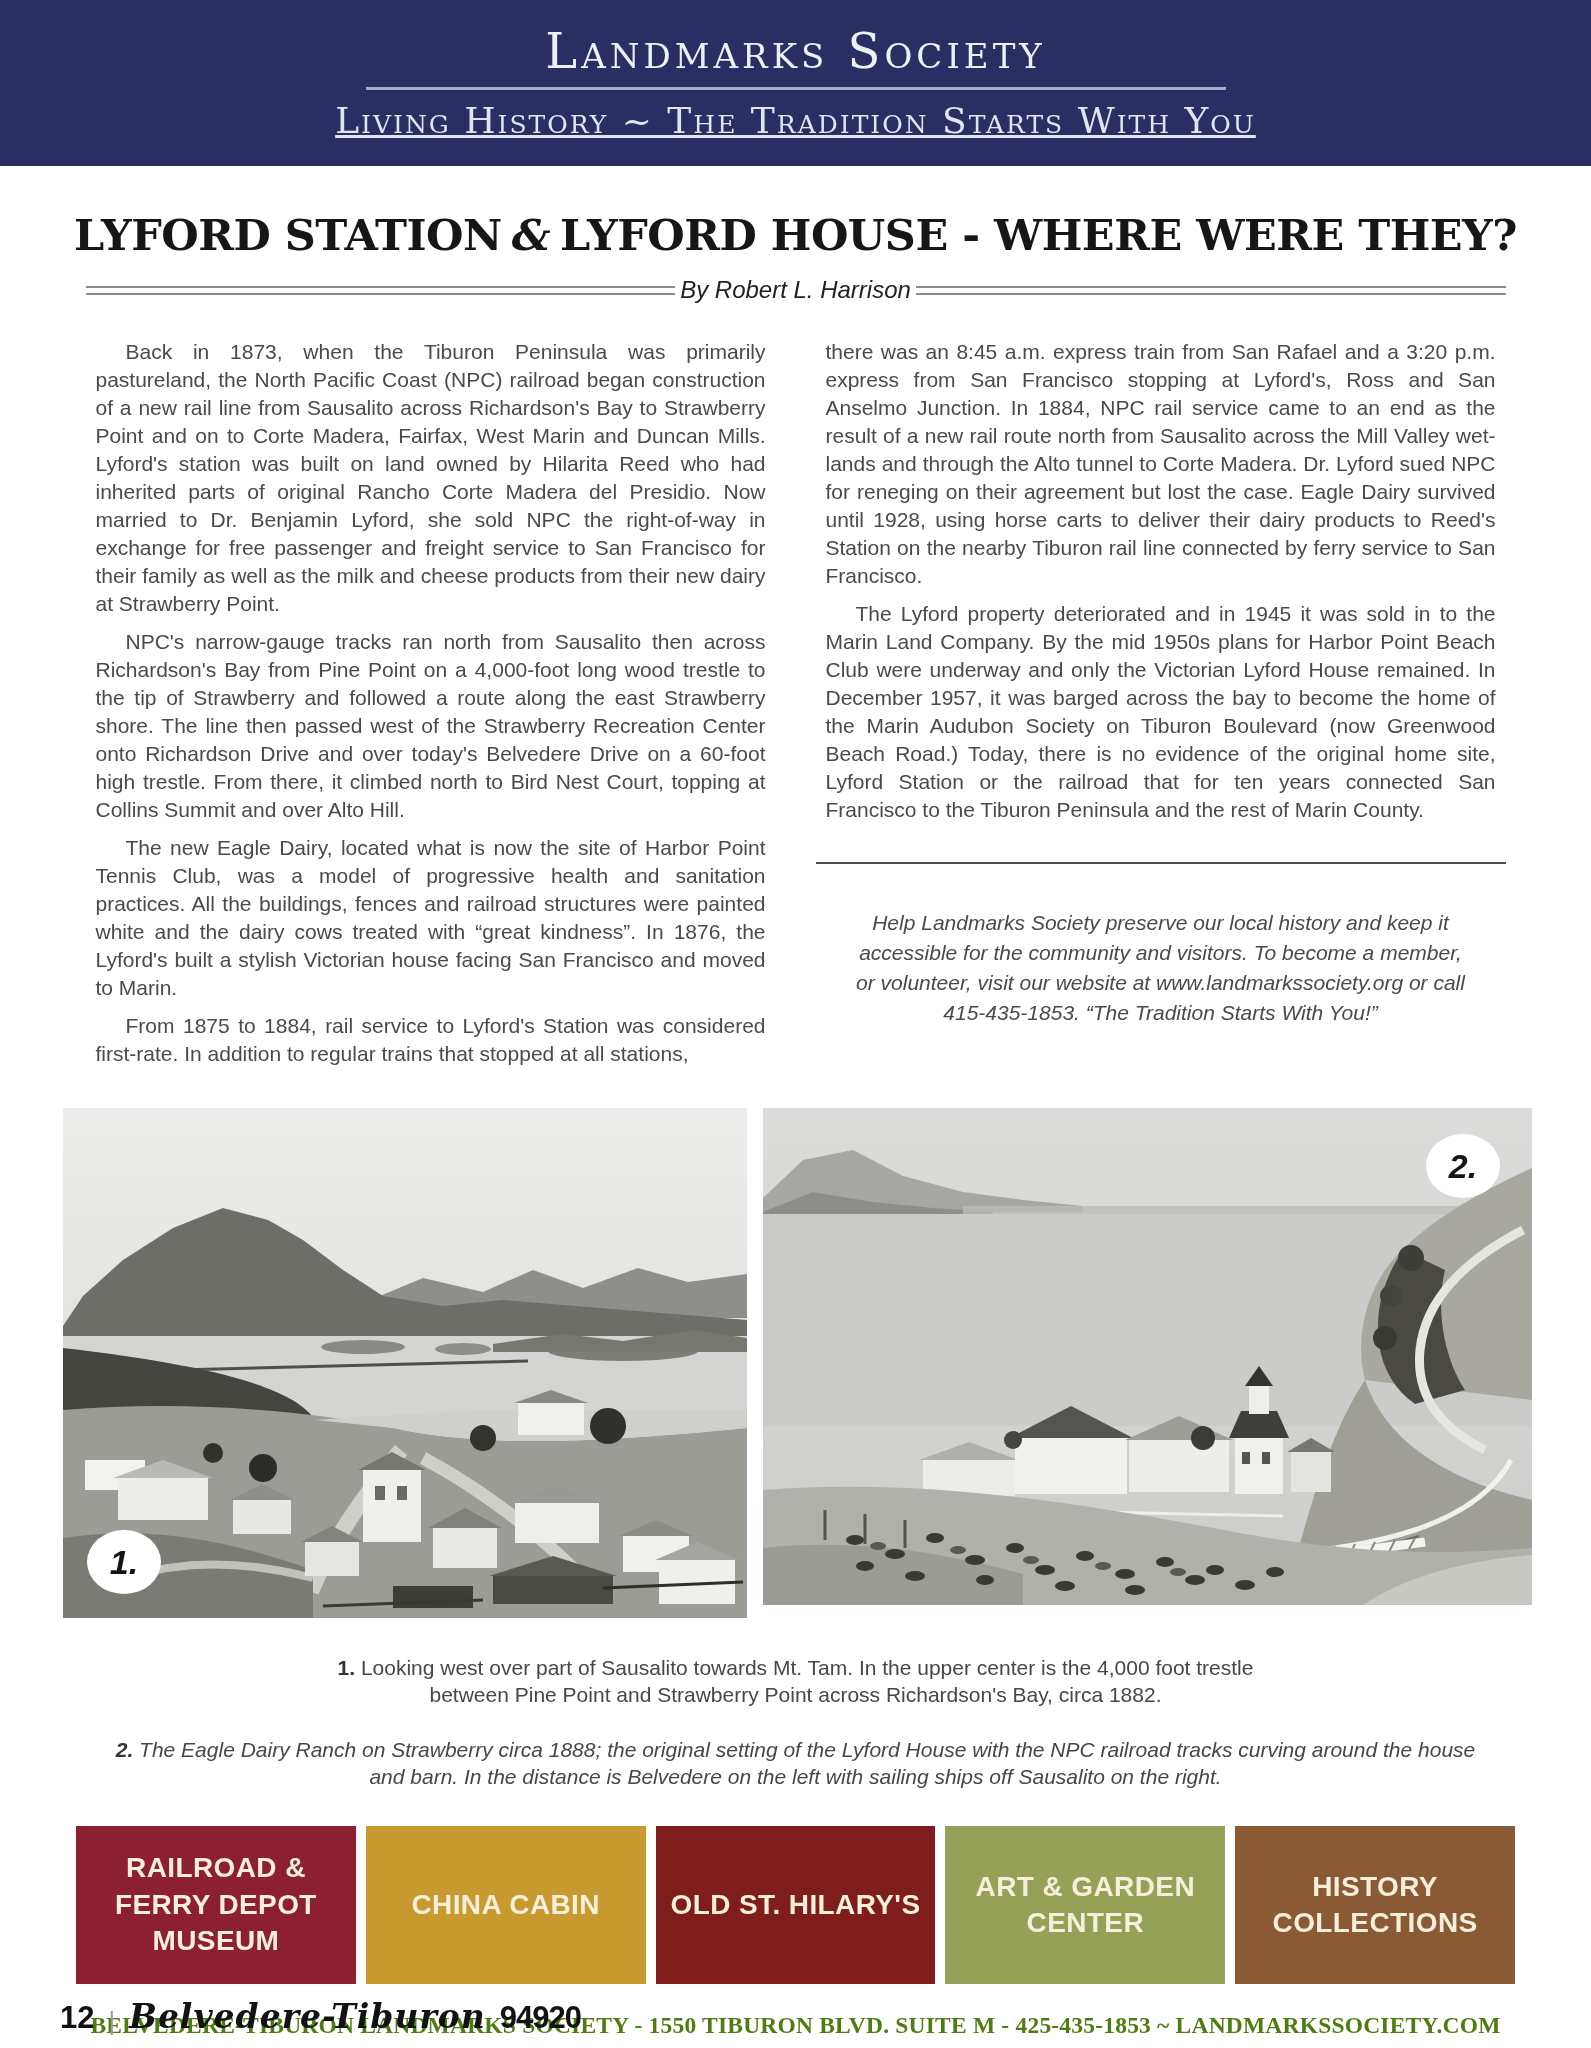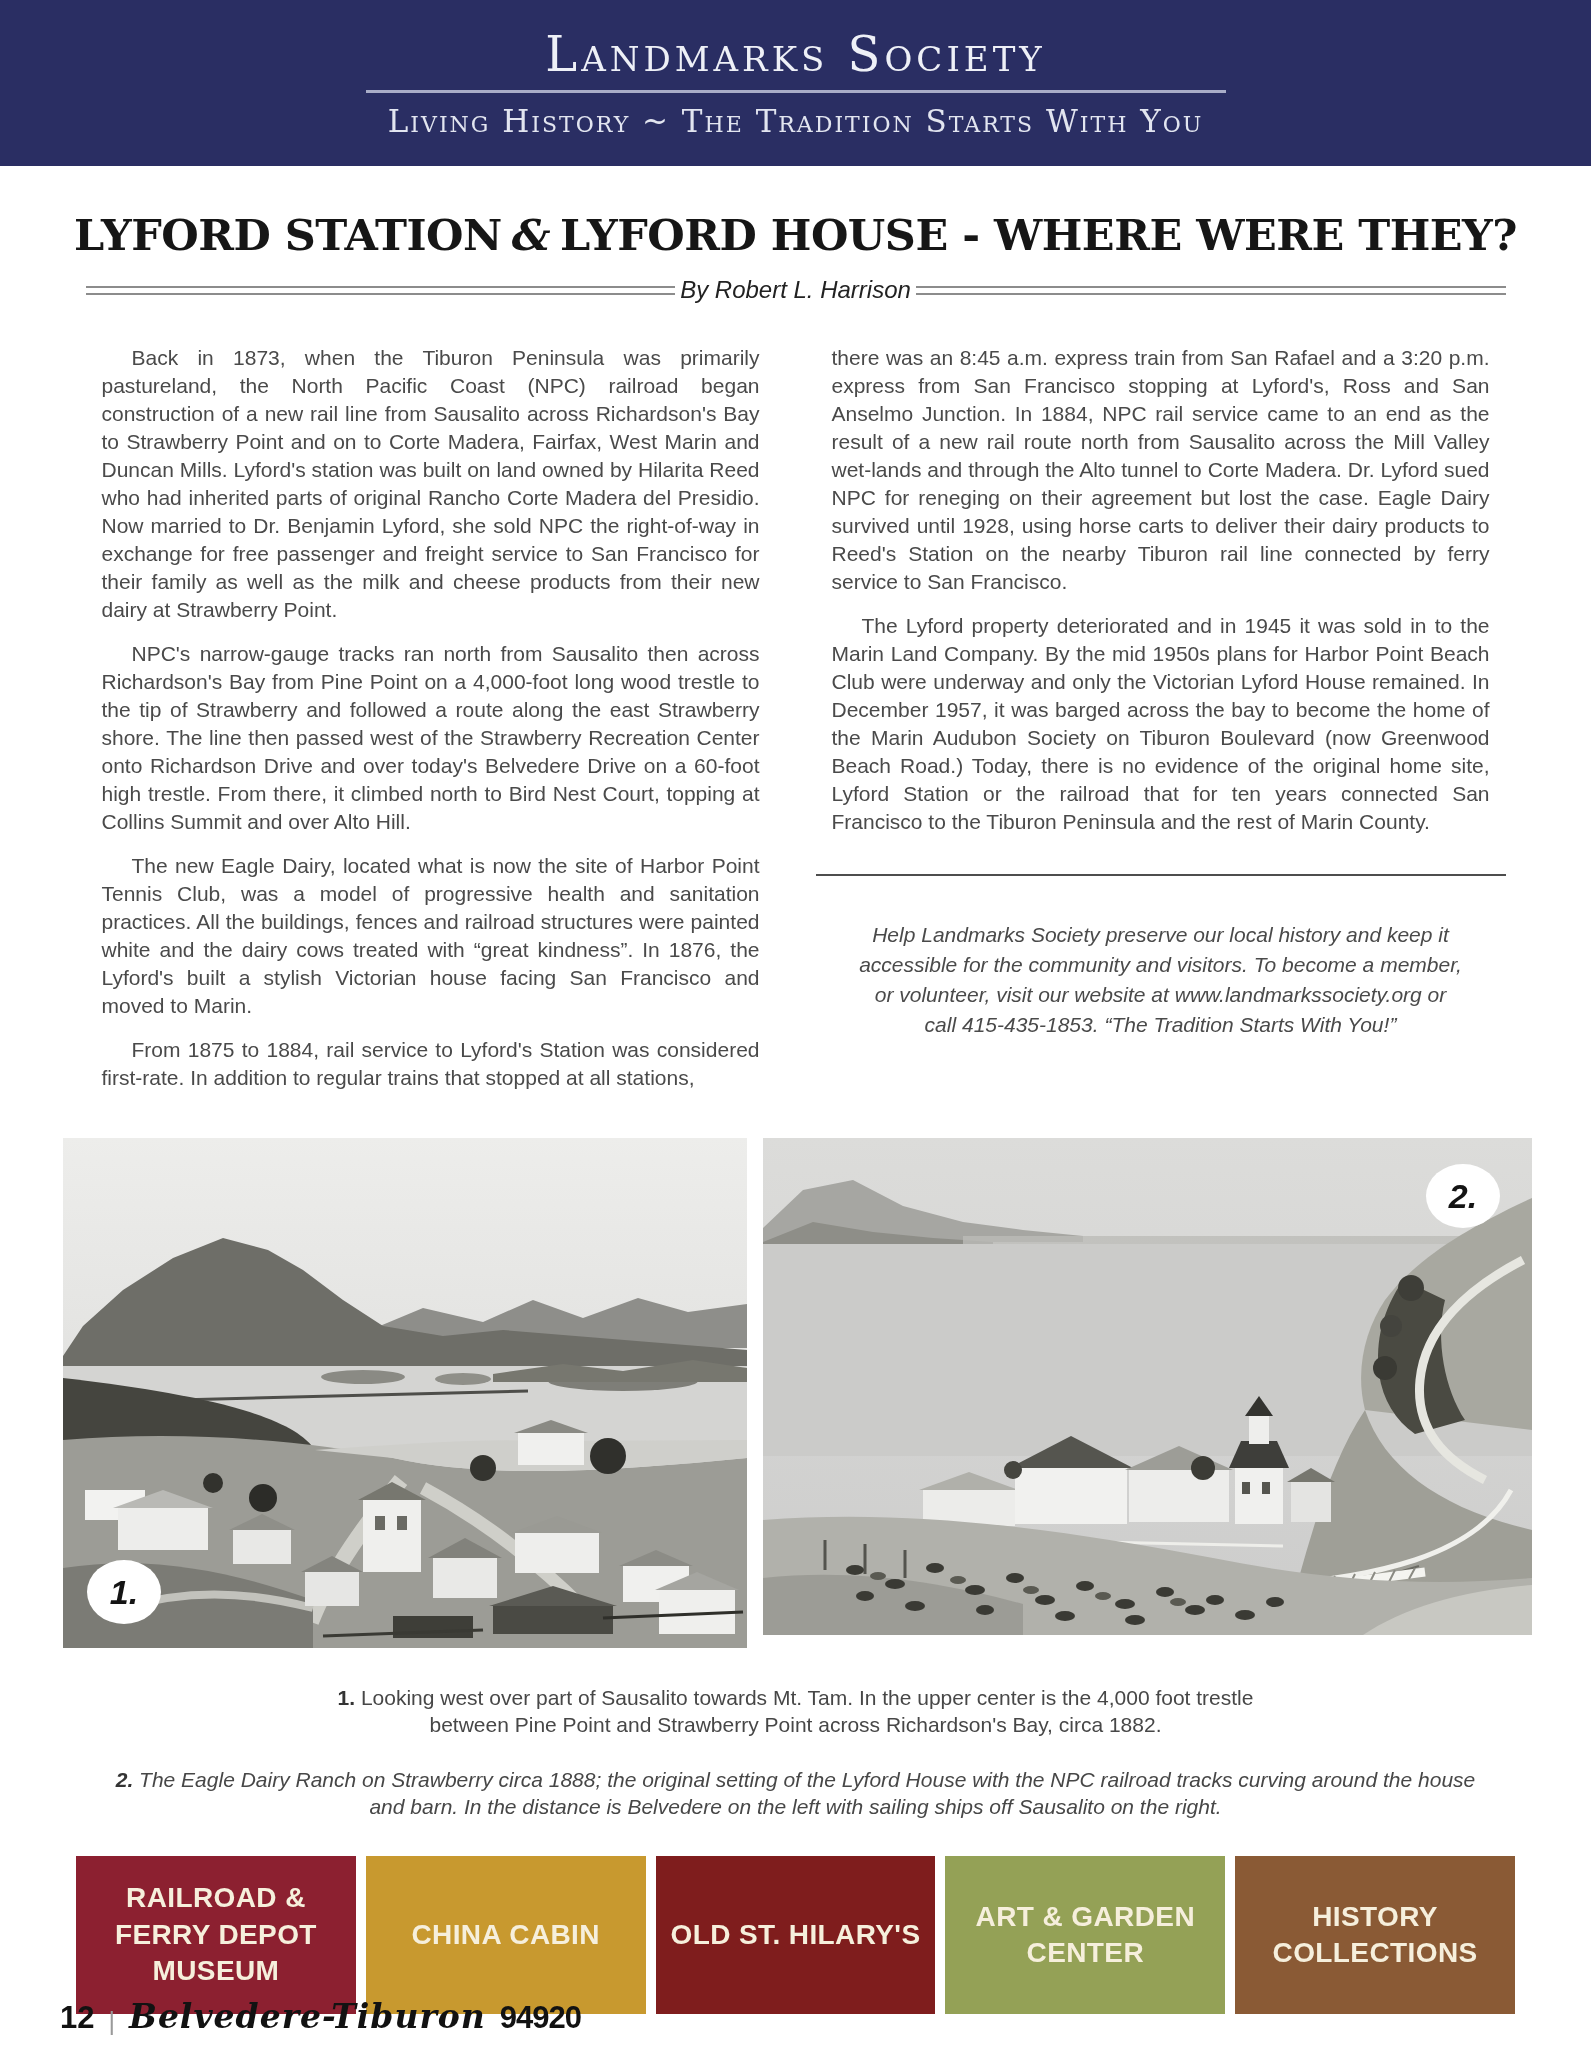--- a/index.html
+++ b/index.html
@@ -6,35 +6,35 @@
   .page{position:relative;width:1591px;height:2048px;background:#ffffff;overflow:hidden;
         font-family:"Liberation Sans",sans-serif;}
 
   
   .masthead{height:166px;background:#2a2e63;display:flex;flex-direction:column;
             align-items:center;justify-content:center;}
   .masthead-title{font-family:"DejaVu Serif",serif;font-variant:small-caps;
                   font-size:48px;letter-spacing:4px;color:#eef0f7;font-weight:500;line-height:1;}
   .masthead-rule{width:860px;height:3px;background:#a9adc8;margin:12px 0 13px;}
   .masthead-tagline{font-family:"DejaVu Serif",serif;font-variant:small-caps;
-                    font-size:31px;letter-spacing:2px;color:#e2e5f0;line-height:1;}
+                    font-size:36px;letter-spacing:2px;color:#e2e5f0;line-height:1;text-decoration:underline;}
 
   
   .article-title{margin-top:44px;text-align:center;white-space:nowrap;
                  font-family:"DejaVu Serif",serif;font-weight:800;font-size:43px;
                  color:#161616;letter-spacing:-0.5px;}
   .article-title .amp{font-style:italic;padding:0 10px;font-weight:700;}
   .byline-row{width:1420px;margin:16px auto 16px;display:flex;align-items:center;gap:1px;}
   .byline-rule{flex:1;height:5px;border-top:2px solid #8c8c8c;border-bottom:2px solid #8c8c8c;}
   .byline-text{font-style:italic;font-size:24px;color:#222;padding:0 4px;white-space:nowrap;}
 
   
   .columns{display:flex;gap:40px;width:1420px;margin:24px auto 0;}
   .col{width:690px;text-align:justify;font-size:21px;line-height:28px;color:#4a4a4a;}
-  .col p{margin:16px;text-indent:30px;}
+  .col p{margin:10px;text-indent:30px;}
   .col p.cont{text-indent:0;}
   .section-divider{border:none;border-top:2px solid #4d4d4d;margin:38px 0 44px;width:100%;}
   .help-note{font-style:italic;text-align:center;font-size:21px;line-height:30px;
              color:#4a4a4a;padding:0 26px;text-indent:0 !important;}
 
   
   .photos{display:flex;align-items:flex-start;gap:16px;margin:30px 0 0 63px;}
   .photo{position:relative;background:#cfcfcd;}
   .photo svg{position:absolute;left:0;top:0;width:100%;height:100%;}
   .photo-1{width:684px;height:510px;}

